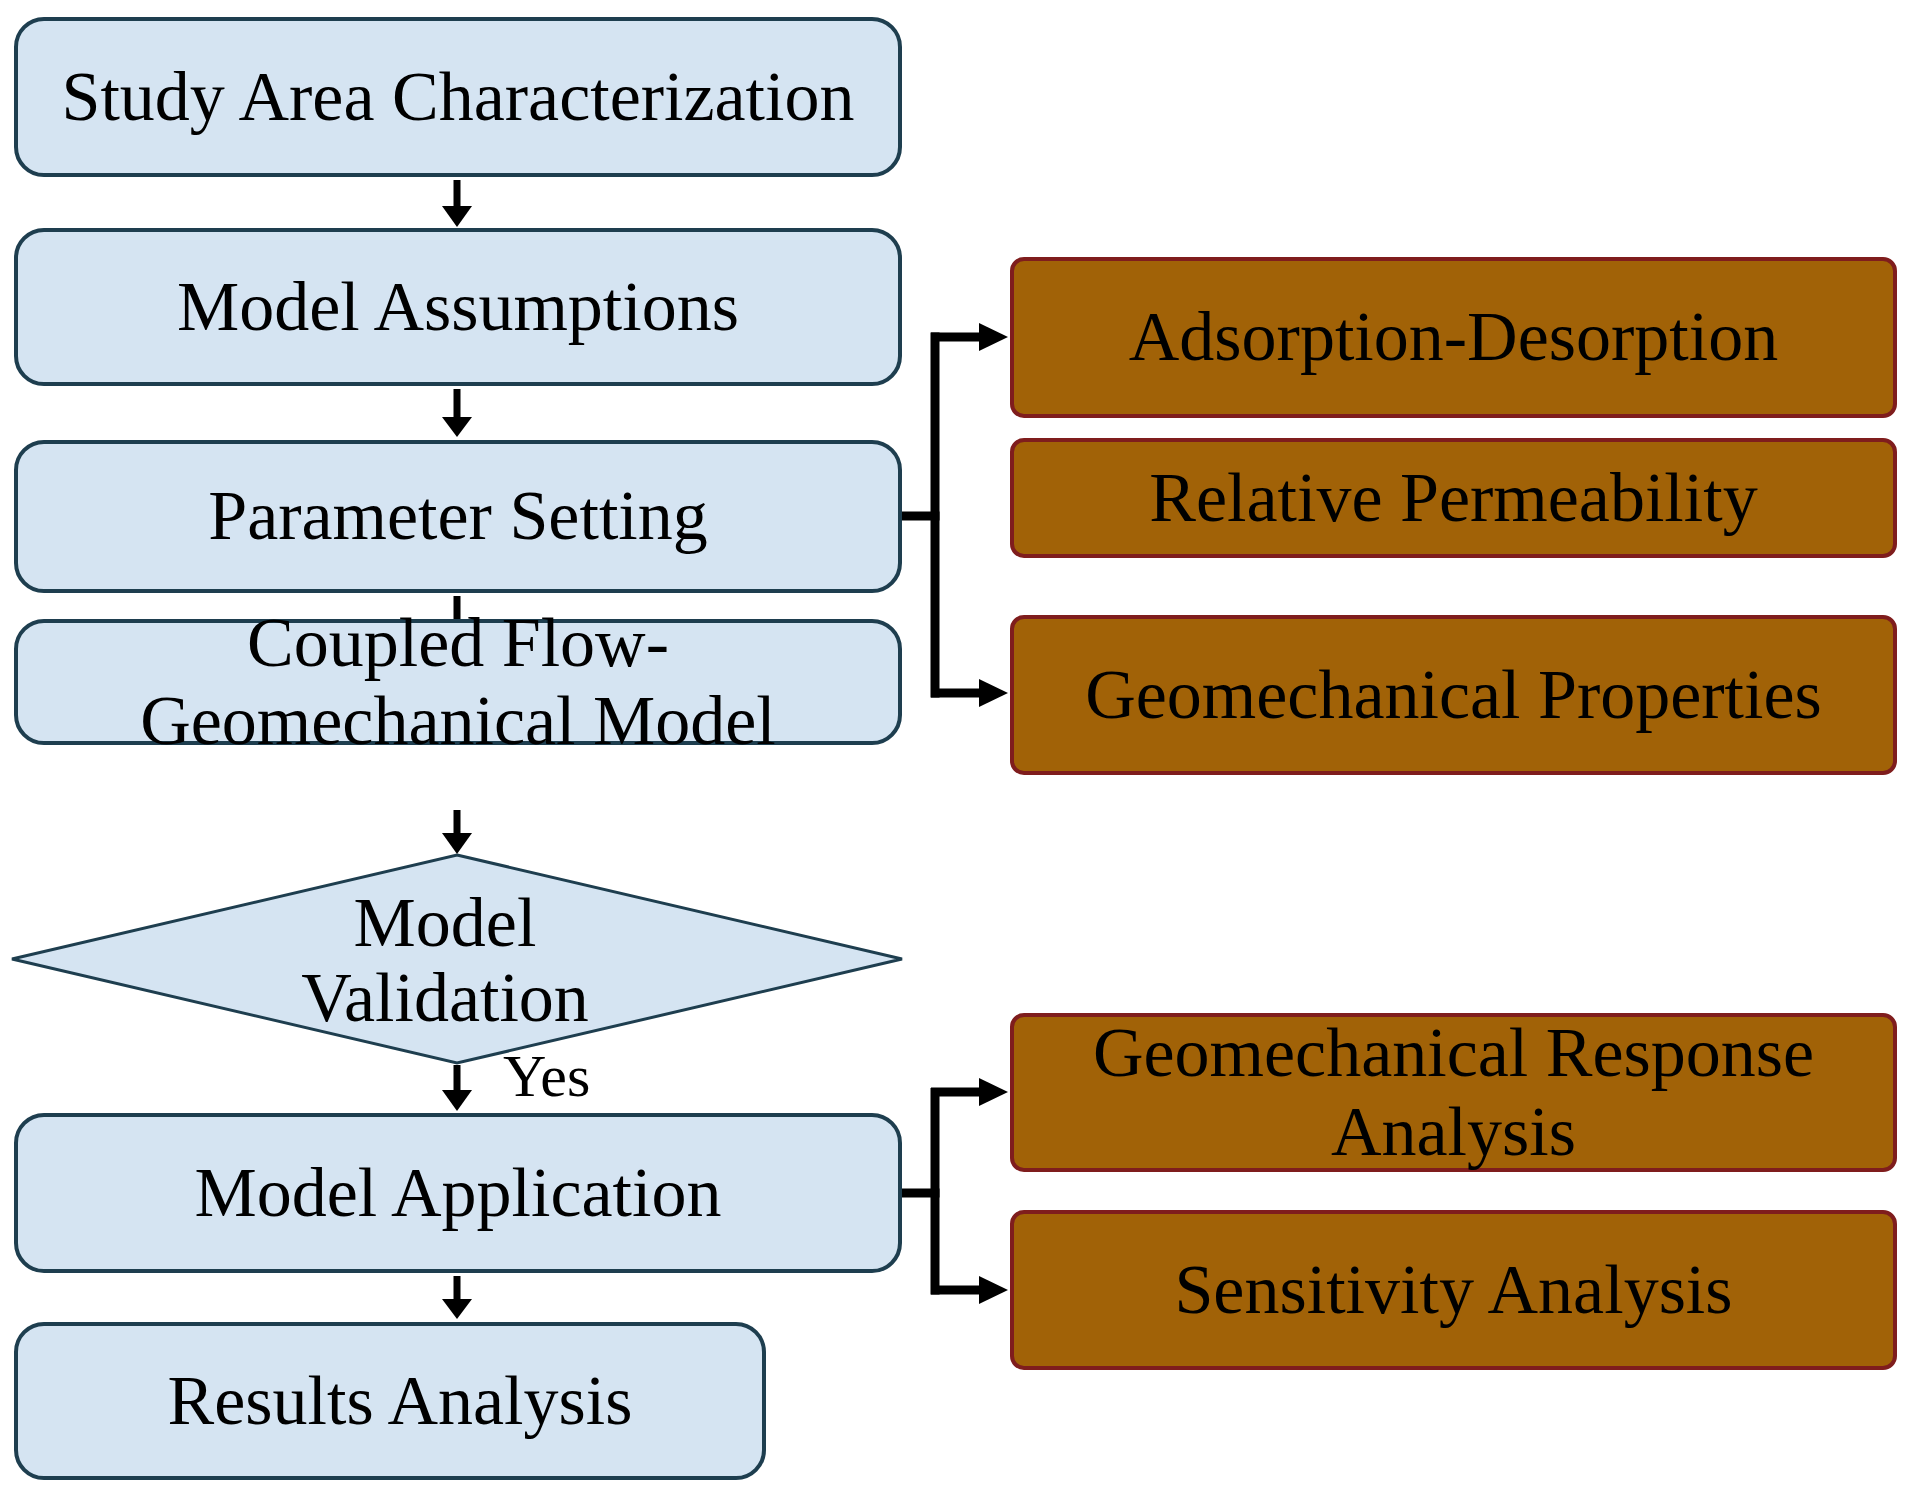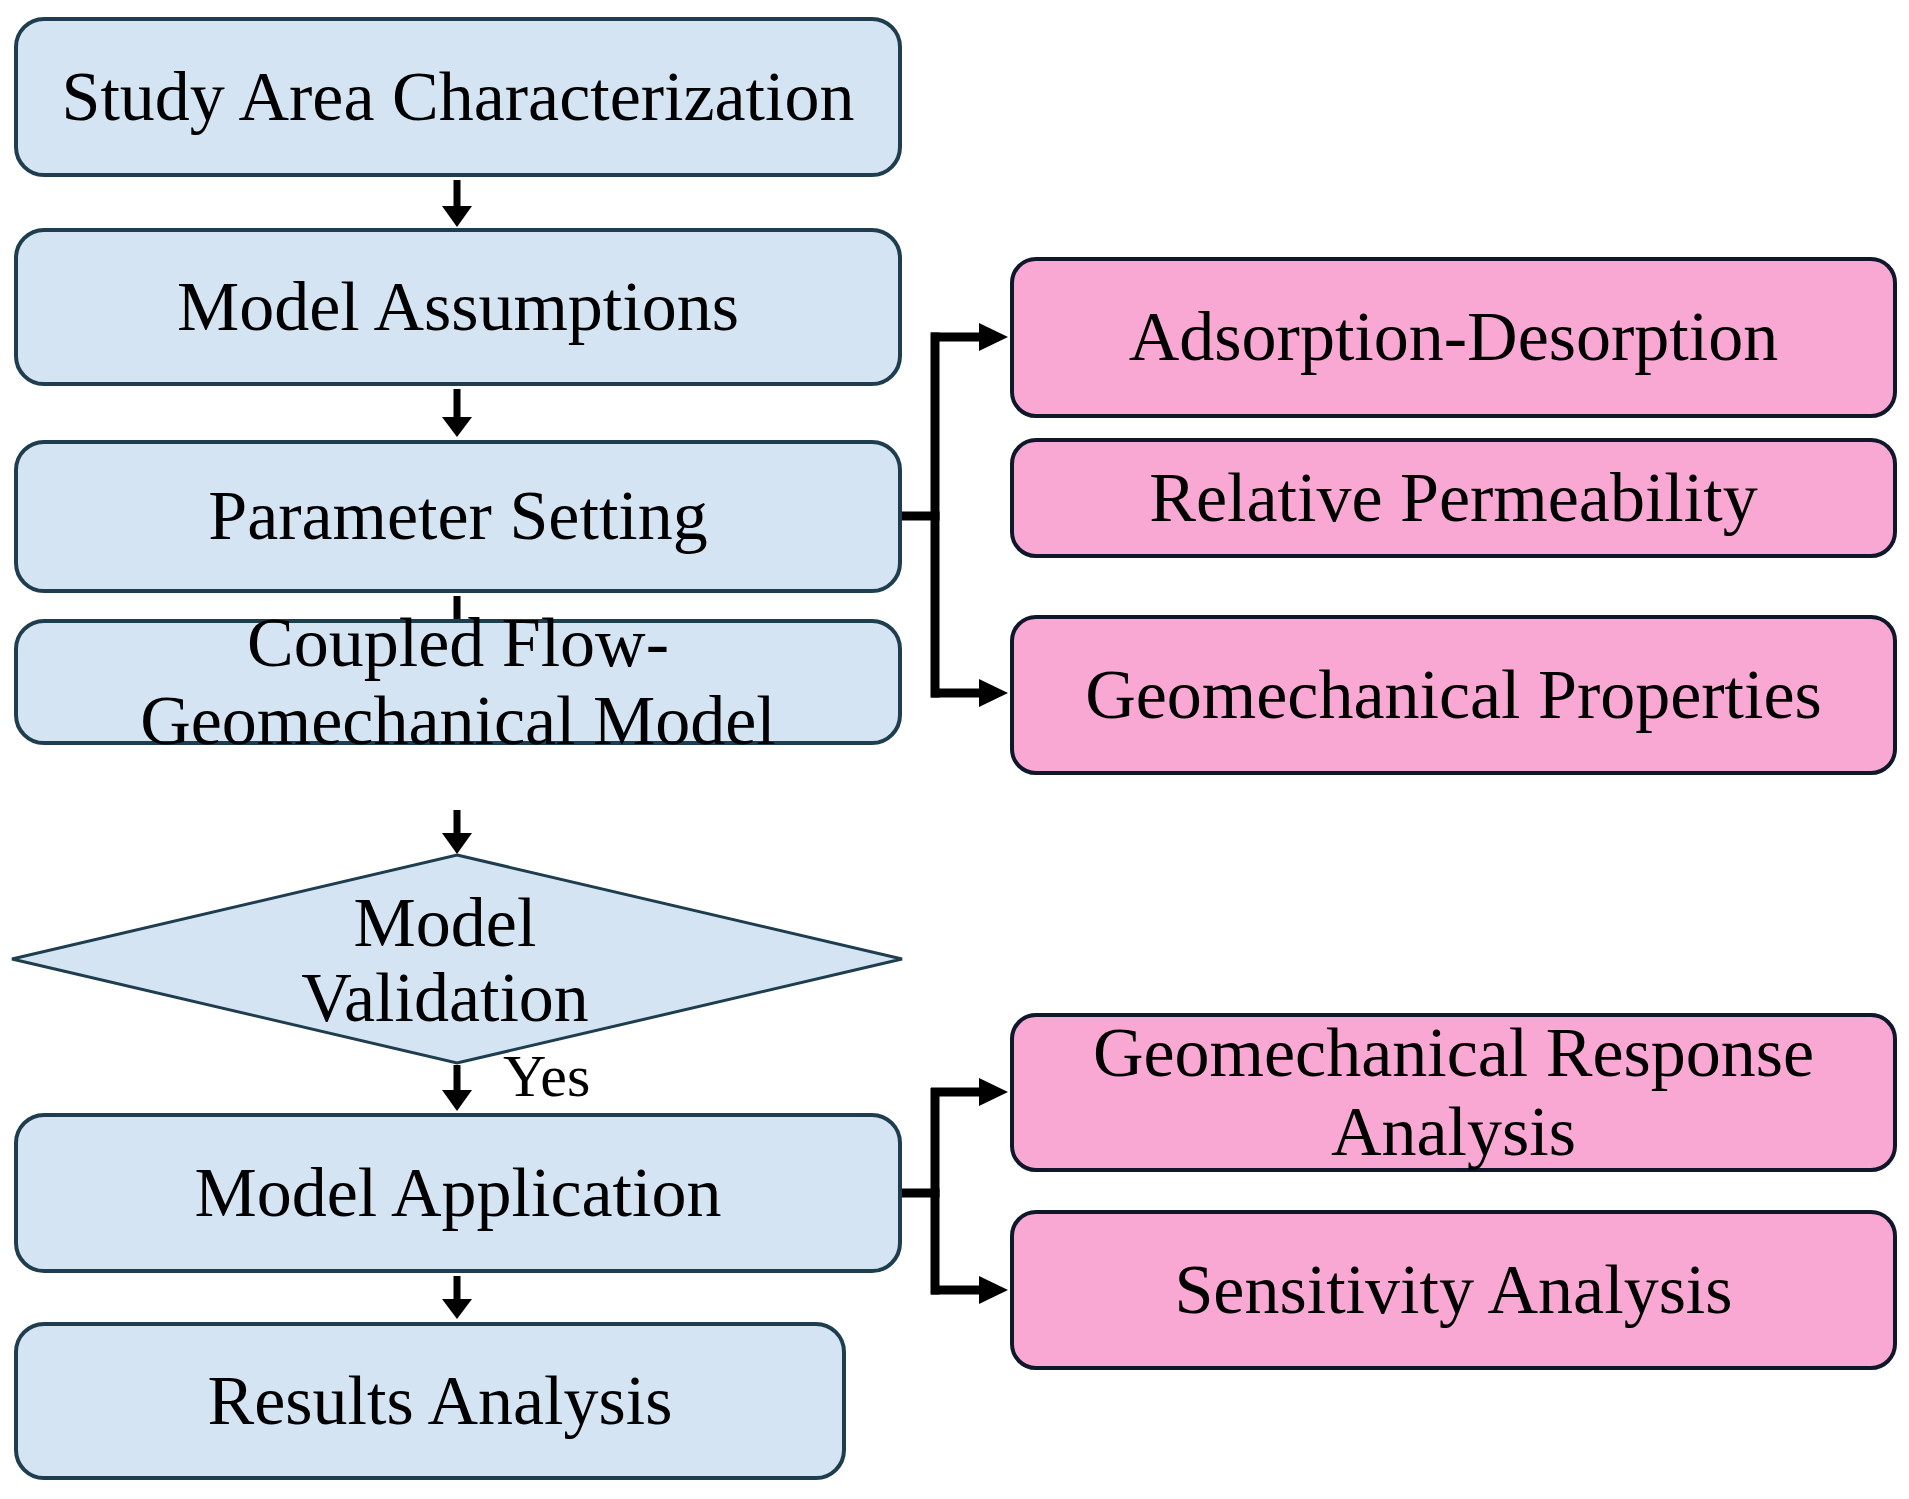--- a/index.html
+++ b/index.html
@@ -30,23 +30,23 @@
     line-height: 1.12;
     z-index: 2;
     white-space: nowrap;
   }
   .process {
     background: #d5e4f2;
     border: 4px solid #1e3e4f;
     border-radius: 30px;
   }
   .side {
-    background: #f9a8d4;
-    border: 4px solid #0f172a;
-    border-radius: 26px;
+    background: #a16207;
+    border: 4px solid #7f1d1d;
+    border-radius: 14px;
   }
   .decision-text {
     background: transparent;
     border: none;
   }
   .yes-label {
     position: absolute;
     left: 503px;
     top: 1046px;
     font-size: 60px;
@@ -126,21 +126,21 @@
 
   <div class="node decision-text" style="left:0; top:858px; width:890px; height:205px; line-height:1.07;">
     <span>Model</span>
     <span>Validation</span>
   </div>
 
   <div class="node process" style="left:14px; top:1113px; width:888px; height:160px;text-align:center;">
     <span>Model Application</span>
   </div>
 
-  <div class="node process" style="left:14px; top:1322px; width:832px; height:158px;padding-left:20px;">
+  <div class="node process" style="left:14px; top:1322px; width:752px; height:158px;padding-left:20px;">
     <span>Results Analysis</span>
   </div>
 
   <div class="yes-label">Yes</div>
 
   <div class="node side" style="left:1010px; top:257px; width:887px; height:161px;">
     <span>Adsorption-Desorption</span>
   </div>
 
   <div class="node side" style="left:1010px; top:438px; width:887px; height:120px;">

